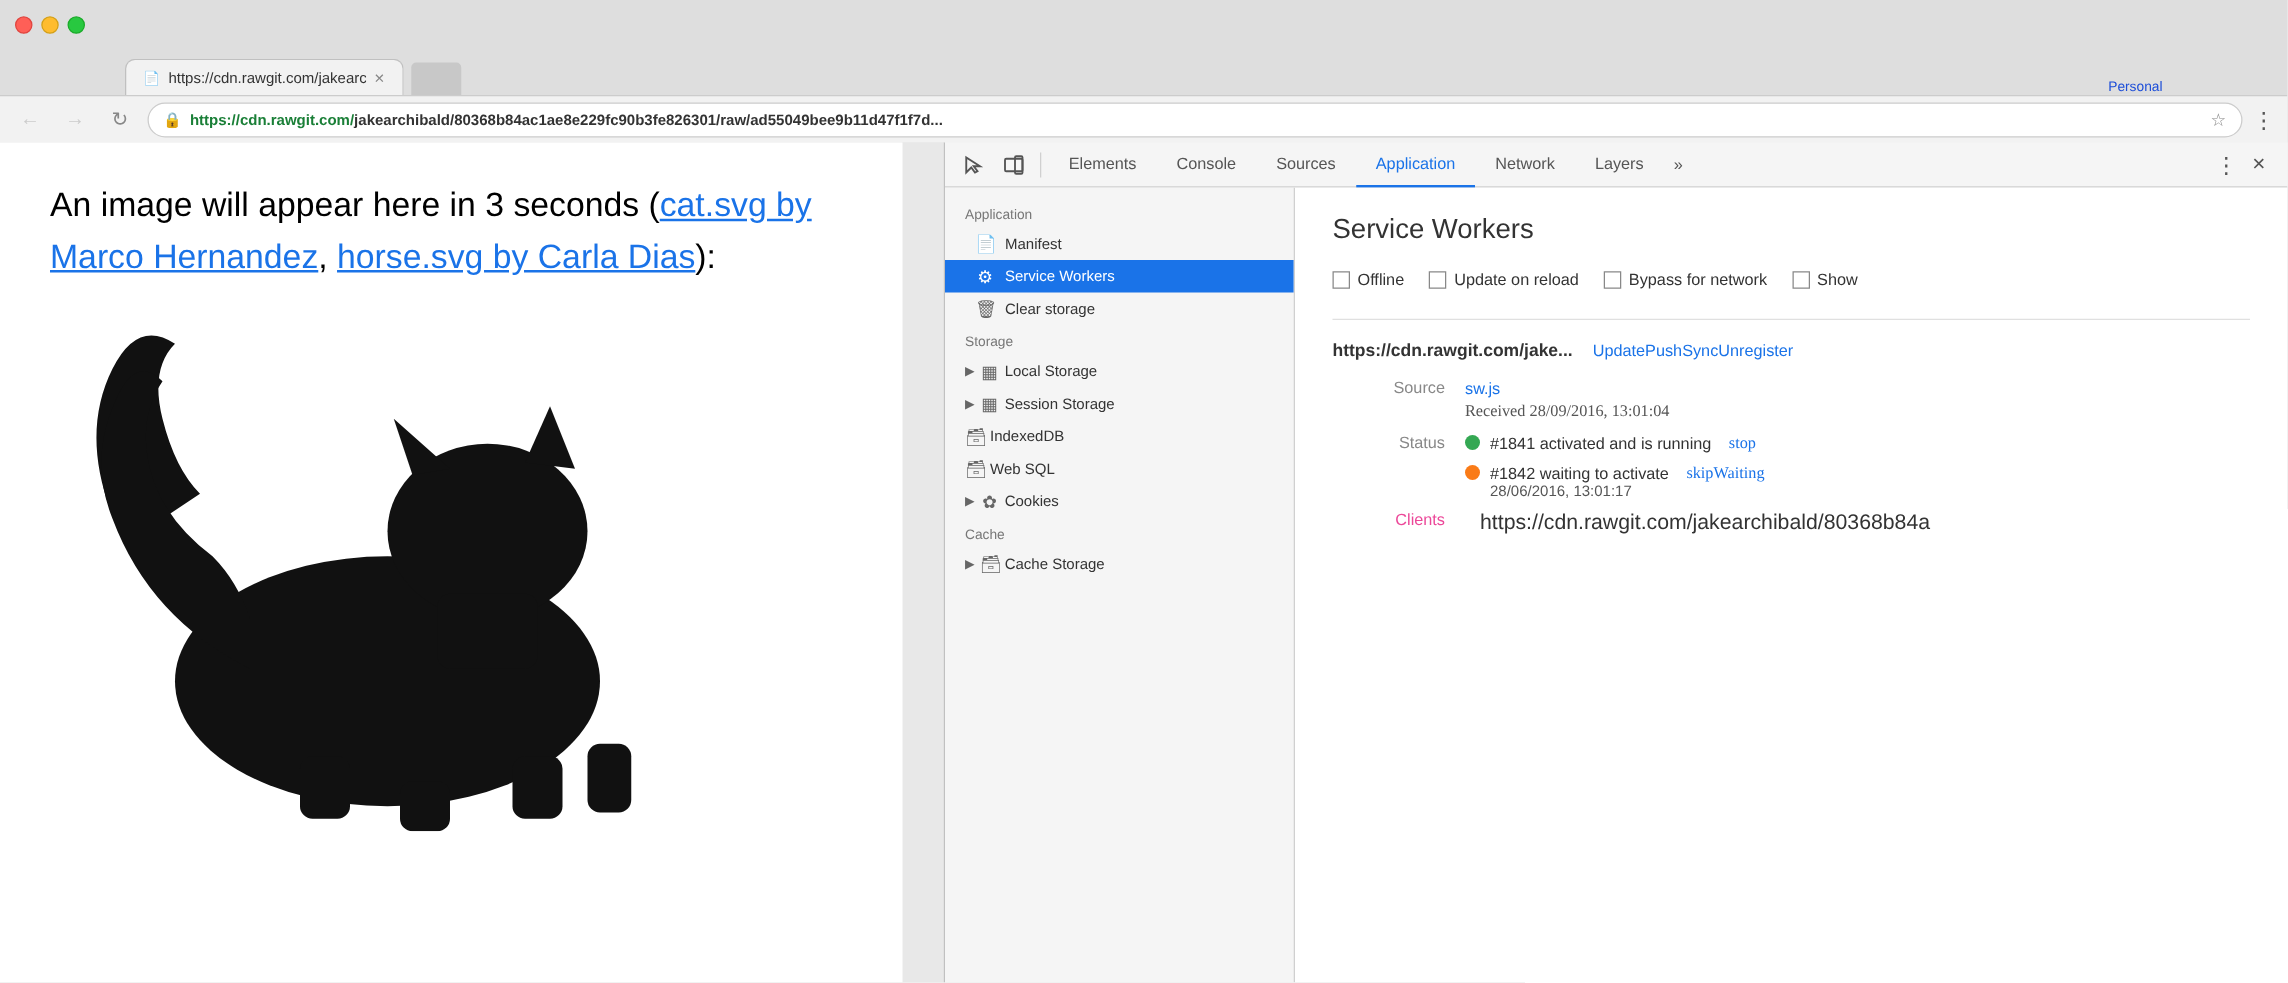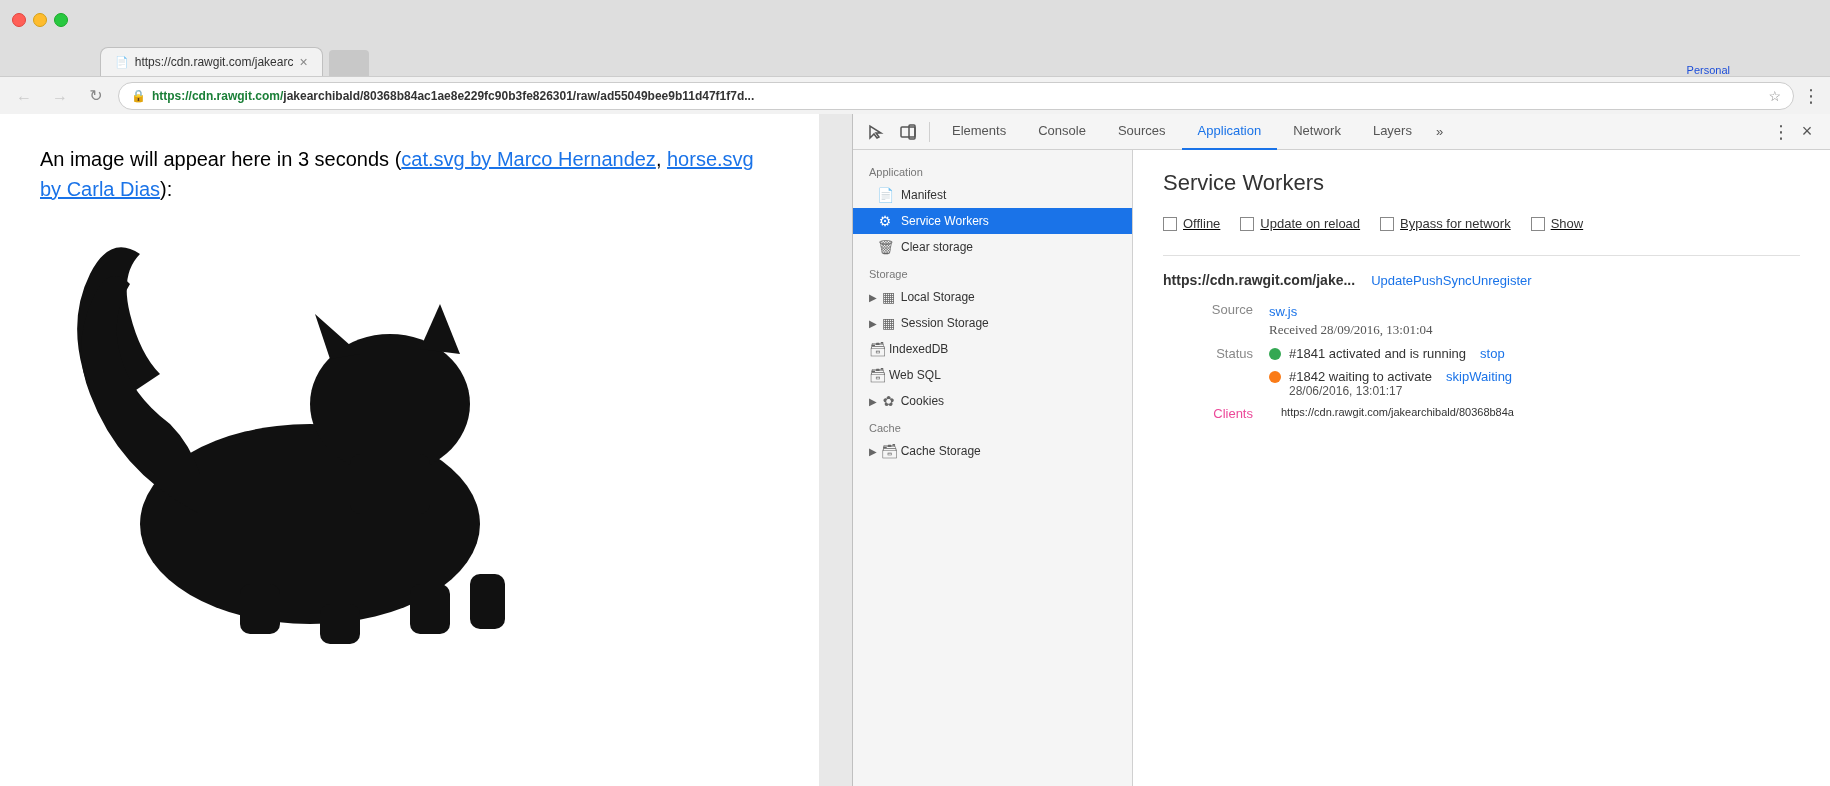--- a/index.html
+++ b/index.html
@@ -29,26 +29,26 @@
     .address-bar { flex: 1; display: flex; align-items: center; background: white; border: 1px solid #ccc; border-radius: 16px; padding: 4px 12px; gap: 6px; height: 28px; }
     .secure-icon { color: #1a7f37; font-size: 12px; }
     .address-text { font-size: 12px; color: #333; flex: 1; overflow: hidden; text-overflow: ellipsis; white-space: nowrap; font-weight: bold; }
     .bookmark-icon { color: #888; font-size: 14px; }
     .menu-icon { color: #555; font-size: 18px; }
 
     
     .page-area { display: flex; width: 100%; height: calc(786px - 40px - 36px - 38px); }
 
     
-    .web-content { flex: 1; background: white; padding: 30px 40px; font-size: 20px; line-height: 1.5; }
+    .web-content { flex: 1; background: white; padding: 30px 40px; font-size: 27px; line-height: 1.5; }
     .web-content a { color: #1a73e8; text-decoration: underline; }
     .cat-silhouette { margin-top: 10px; }
 
     
-    .devtools { display: flex; flex-direction: column; width: 978px; border-left: 1px solid #c0c0c0; background: #f5f5f5; margin-left: 33px; }
+    .devtools { display: flex; flex-direction: column; width: 1075px; border-left: 1px solid #c0c0c0; background: #f5f5f5; margin-left: 33px; }
 
     .devtools-toolbar { display: flex; align-items: center; background: #f5f5f5; border-bottom: 1px solid #d0d0d0; padding: 0 8px; height: 36px; gap: 2px; }
     .dt-icon-btn { width: 30px; height: 30px; display: flex; align-items: center; justify-content: center; color: #555; font-size: 16px; cursor: pointer; border-radius: 3px; }
     .dt-separator { width: 1px; height: 20px; background: #d0d0d0; margin: 0 4px; }
     .devtools-tabs { display: flex; align-items: center; flex: 1; gap: 0; }
     .dt-tab { padding: 0 16px; height: 36px; display: flex; align-items: center; font-size: 13px; color: #555; cursor: pointer; border-bottom: 2px solid transparent; }
     .dt-tab.active { color: #1a73e8; border-bottom: 2px solid #1a73e8; font-weight: 500; }
     .dt-tab-more { padding: 0 8px; font-size: 13px; color: #555; cursor: pointer; }
     .dt-close { margin-left: auto; color: #555; font-size: 18px; cursor: pointer; width: 30px; height: 30px; display: flex; align-items: center; justify-content: center; }
     .dt-dots { color: #555; font-size: 18px; cursor: pointer; }
@@ -62,44 +62,44 @@
     .dt-sidebar-item.active { background: #1a73e8; color: white; }
     .dt-sidebar-item.active .dt-item-icon { color: white; }
     .dt-item-icon { font-size: 14px; color: #666; width: 16px; text-align: center; }
     .dt-sidebar-item.active .dt-item-icon { color: white; }
     .dt-tree-item { display: flex; align-items: center; gap: 4px; padding: 5px 16px 5px 16px; font-size: 12px; color: #333; cursor: pointer; }
     .dt-arrow { font-size: 10px; color: #666; }
 
     
     .dt-main { flex: 1; background: white; overflow-y: auto; padding: 20px 30px; }
     .dt-section-title { font-size: 22px; font-weight: 400; color: #333; margin-bottom: 20px; }
-    .sw-options { display: flex; align-items: center; gap: 20px; margin-bottom: 24px; text-decoration: underline; }
+    .sw-options { display: flex; align-items: center; gap: 20px; margin-bottom: 24px; }
     .sw-checkbox-item { display: flex; align-items: center; gap: 6px; font-size: 13px; color: #333; }
     .sw-checkbox { width: 14px; height: 14px; border: 1px solid #888; background: white; }
     .sw-entry { border-top: 1px solid #e0e0e0; padding: 16px 0; }
     .sw-url-row { display: flex; align-items: center; gap: 16px; margin-bottom: 14px; }
     .sw-url { font-size: 14px; font-weight: 700; color: #333; }
     .sw-url-actions { display: flex; }
     .sw-action-link { color: #1a73e8; font-size: 13px; text-decoration: none; cursor: pointer; }
     .sw-detail-row { display: flex; align-items: flex-start; margin-bottom: 8px; padding-left: 10px; }
     .sw-detail-label { width: 80px; font-size: 13px; color: #888; text-align: right; margin-right: 16px; flex-shrink: 0; }
     .sw-detail-value { font-size: 13px; color: #333; font-family: Liberation Serif, serif; }
     .sw-detail-value.received { color: #555; }
     .sw-status-row { display: flex; align-items: flex-start; margin-bottom: 8px; padding-left: 10px; }
     .sw-status-label { width: 80px; font-size: 13px; color: #888; text-align: right; margin-right: 16px; flex-shrink: 0; }
     .sw-status-entries { display: flex; flex-direction: column; gap: 8px; }
     .sw-status-entry { display: flex; align-items: center; gap: 8px; }
     .status-dot { width: 12px; height: 12px; border-radius: 50%; flex-shrink: 0; }
     .status-dot.green { background: #34a853; }
     .status-dot.orange { background: #fa7b17; }
     .sw-status-text { font-size: 13px; color: #333; }
-    .sw-status-link { color: #1a73e8; text-decoration: none; font-size: 13px; cursor: pointer; margin-left: 6px; }
+    .sw-status-link { color: #1a73e8; text-decoration: none; font-size: 13px; cursor: pointer; margin-left: 6px; font-family: Liberation Serif, serif; }
     .sw-status-sub { font-size: 12px; color: #555; margin-left: 20px; }
     .clients-label { width: 80px; font-size: 13px; color: #ec4899; text-align: right; margin-right: 16px; flex-shrink: 0; }
-    .clients-value { font-size: 11px; color: #333; padding-left: 12px; }
+    .clients-value { font-size: 17px; color: #333; padding-left: 12px; }
   </style>
 </head>
 <body>
 
 <div class="browser-chrome">
 
   <div class="title-bar">
     <div class="traffic-lights">
       <div class="traffic-light tl-red"></div>
       <div class="traffic-light tl-yellow"></div>

